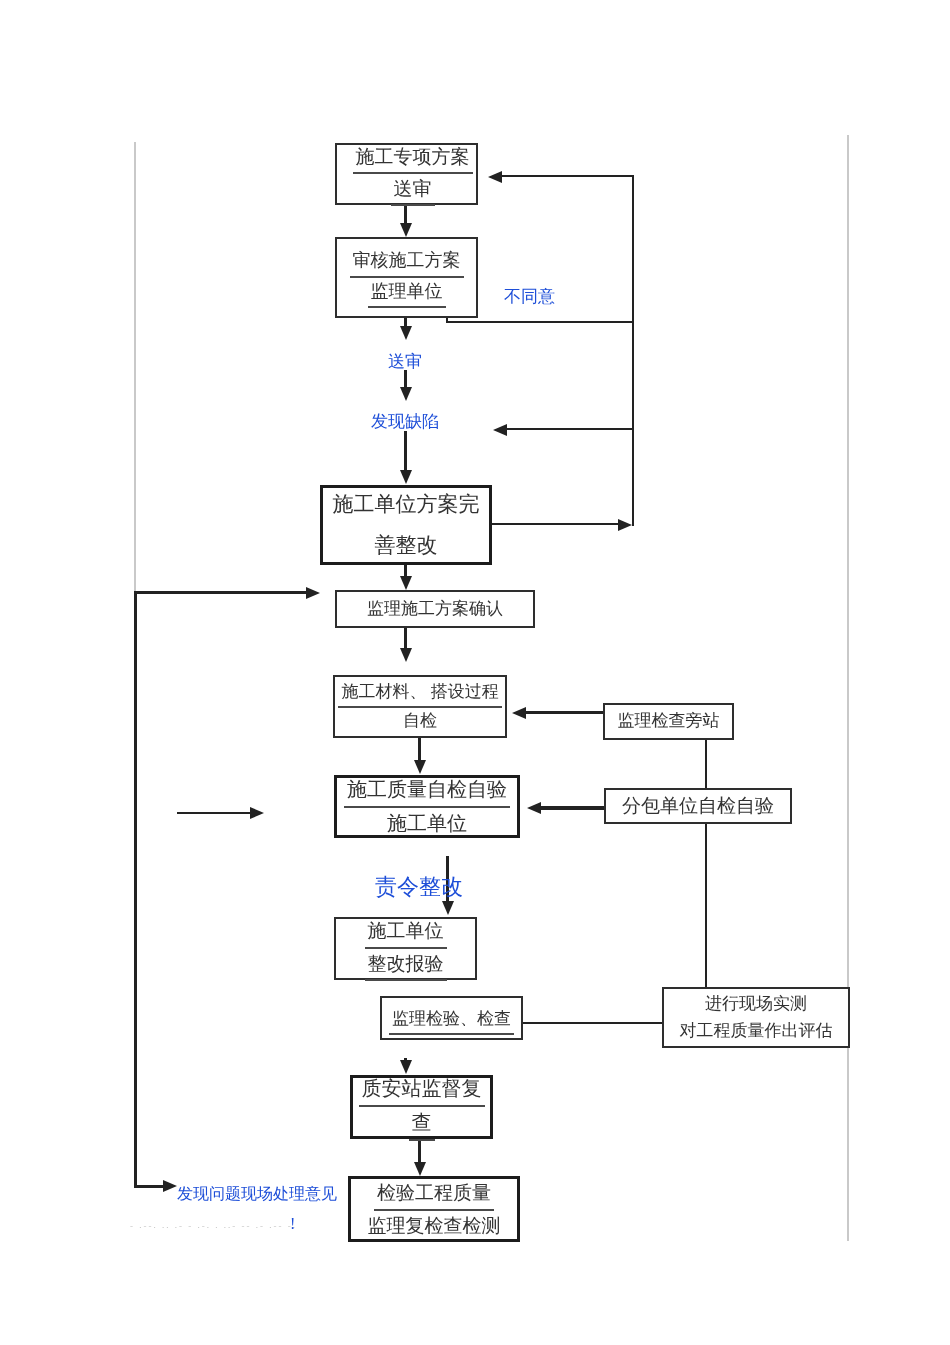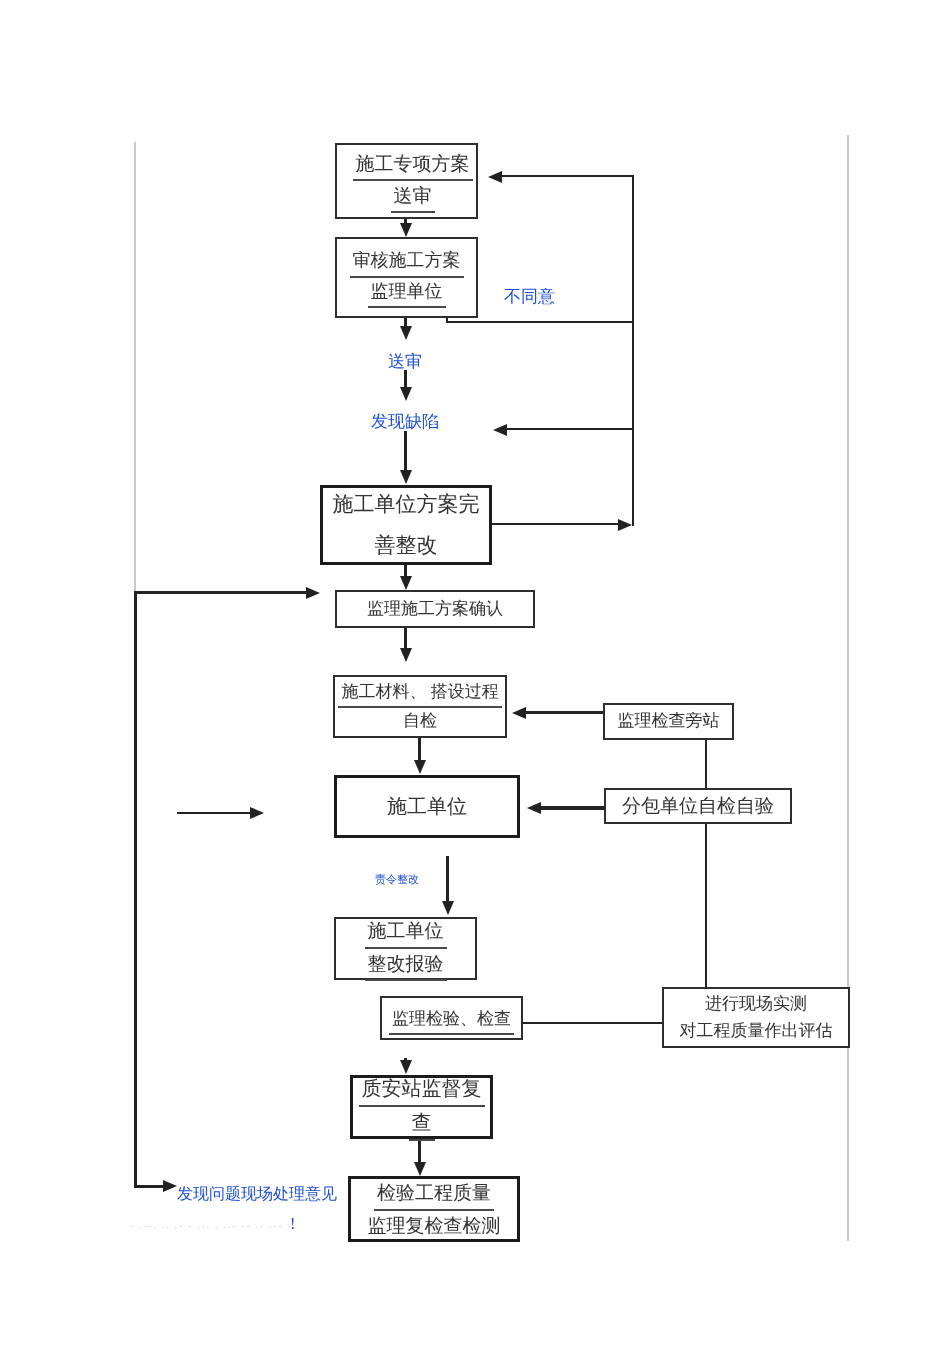--- a/index.html
+++ b/index.html
@@ -89,21 +89,21 @@
     <div class="arrow down" style="left: 414px; top: 1162px;"></div>
     <div class="arrow left" style="left: 488px; top: 171px;"></div>
     <div class="arrow left" style="left: 493px; top: 424px;"></div>
     <div class="arrow right" style="left: 618px; top: 519px;"></div>
     <div class="arrow left" style="left: 512px; top: 707px;"></div>
     <div class="arrow left" style="left: 527px; top: 802px;"></div>
     <div class="arrow left" style="left: 493px; top: 1017px;"></div>
     <div class="arrow right" style="left: 306px; top: 587px;"></div>
     <div class="arrow right" style="left: 250px; top: 807px;"></div>
     <div class="arrow right" style="left: 163px; top: 1180px;"></div>
-    <div class="node" style="left: 335px; top: 143px; width: 143px; height: 76px; font-size: 19px; padding-left: 12px;">
+    <div class="node" style="left: 335px; top: 143px; width: 143px; height: 62px; font-size: 19px; padding-left: 12px;">
       <span class="nline u">施工专项方案</span>
       <span class="nline u">送审</span>
     </div>
     <div class="node" style="left: 335px; top: 237px; width: 143px; height: 81px; font-size: 18px;">
       <span class="nline u">审核施工方案</span>
       <span class="nline u">监理单位</span>
     </div>
     <div class="node thick" style="left: 320px; top: 485px; width: 172px; height: 80px; font-size: 21px; justify-content: space-between;">
       <span class="nline">施工单位方案完</span>
       <span class="nline">善整改</span>
@@ -112,20 +112,21 @@
       <span class="nline">监理施工方案确认</span>
     </div>
     <div class="node" style="left: 333px; top: 664px; width: 174px; height: 63px; font-size: 17px; margin-top: 11px;">
       <span class="nline u">施工材料、 搭设过程</span>
       <span class="nline">自检</span>
     </div>
     <div class="node" style="left: 603px; top: 703px; width: 131px; height: 37px; font-size: 17px;">
       <span class="nline">监理检查旁站</span>
     </div>
     <div class="node thick" style="left: 334px; top: 775px; width: 186px; height: 63px; font-size: 20px;">
+      <span class="nline u">施工质量自检自验</span>
       <span class="nline">施工单位</span>
     </div>
     <div class="node" style="left: 604px; top: 788px; width: 188px; height: 36px; font-size: 19px;">
       <span class="nline">分包单位自检自验</span>
     </div>
     <div class="node" style="left: 334px; top: 917px; width: 143px; height: 63px; font-size: 19px;">
       <span class="nline u">施工单位</span>
       <span class="nline u">整改报验</span>
     </div>
     <div class="node top" style="left: 334px; top: 996px; width: 143px; height: 44px; font-size: 17px; margin-left: 46px;">
@@ -139,17 +140,17 @@
       <span class="nline u">质安站监督复</span>
       <span class="nline u">查</span>
     </div>
     <div class="node thick" style="left: 348px; top: 1176px; width: 172px; height: 66px; font-size: 19px;">
       <span class="nline u">检验工程质量</span>
       <span class="nline">监理复检查检测</span>
     </div>
     <div class="label" style="left: 388px; top: 350px; font-size: 17px;">送审</div>
     <div class="label" style="left: 371px; top: 410px; font-size: 17px;">发现缺陷</div>
     <div class="label" style="left: 504px; top: 285px; font-size: 17px;">不同意</div>
-    <div class="label" style="left: 375px; top: 872px; font-size: 11px;">责令整改</div>
+    <div class="label" style="left: 375px; top: 872px; font-size: 22px;">责令整改</div>
     <div class="label" style="left: 177px; top: 1184px; font-size: 16px;">发现问题现场处理意见</div>
     <div class="label faded" style="left: 130px; top: 1222px; font-size: 9px;">- .--. ..  .-   - .-.   . ..- --   .- .-- -.</div>
     <div class="label" style="left: 290px; top: 1215px; font-size: 16px;">!</div>
   </div>
 
 </body></html>

